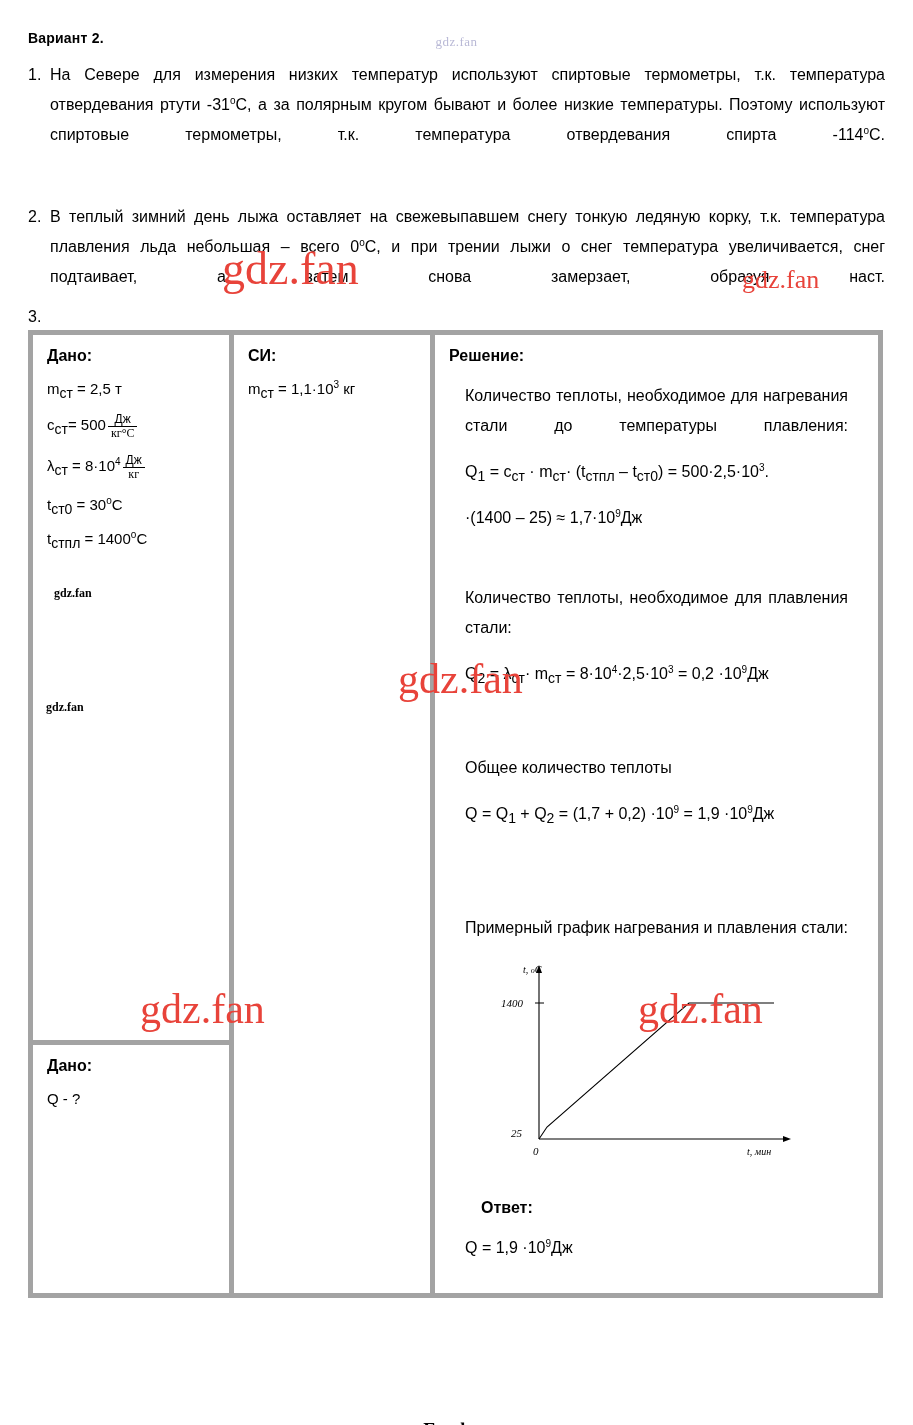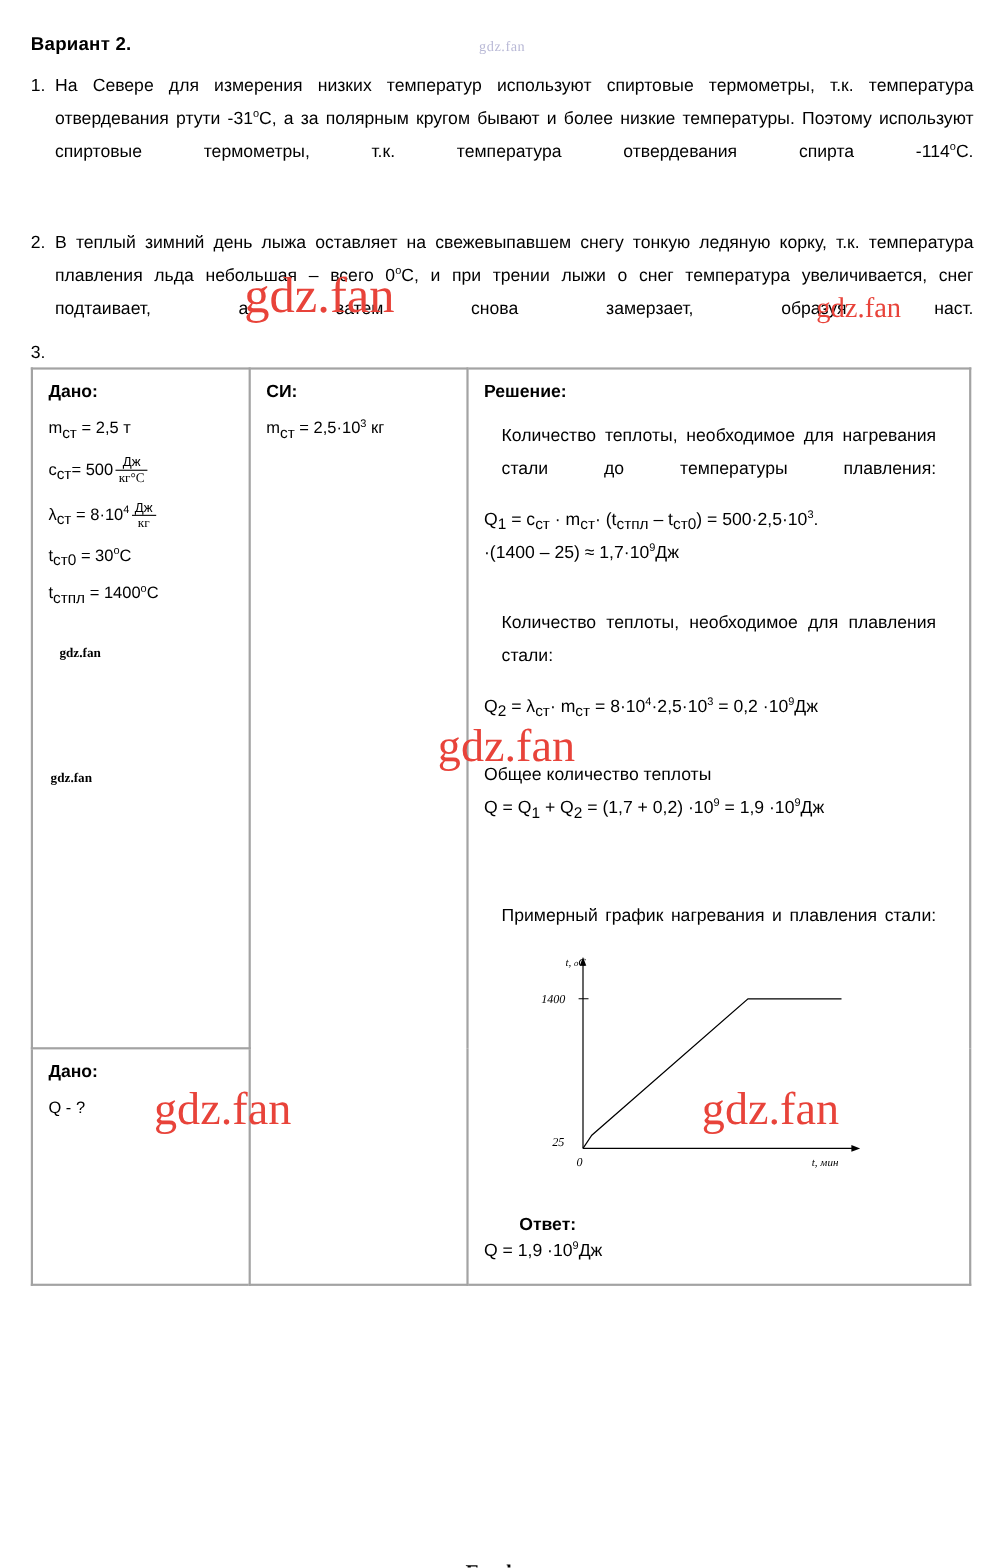--- a/index.html
+++ b/index.html
@@ -28,21 +28,21 @@
     left: 0;
     width: 913px;
     text-align: center;
     font-family: "Liberation Serif", serif;
     font-size: 13px;
     color: #b9b9d6;
     letter-spacing: 0.5px;
   }
   .variant-title {
     margin-top: 30px;
-    font-size: 17px;
+    font-size: 14px;
     font-weight: bold;
     letter-spacing: 0.2px;
   }
   .task {
     display: flex;
     margin-top: 14px;
   }
   .task-num {
     width: 22px;
     flex: 0 0 22px;
@@ -97,21 +97,21 @@
     font-size: 16px;
     margin-top: 16px;
   }
   table.solution {
     margin-top: 4px;
     border-collapse: collapse;
     width: 855px;
     table-layout: fixed;
   }
   table.solution td {
-    border: 2px solid #a3a3a3;
+    border: 5px solid #a3a3a3;
     vertical-align: top;
     padding: 12px 14px 14px 14px;
   }
   .col-given { width: 168px; }
   .col-si { width: 168px; }
   .cell-head {
     font-weight: bold;
     font-size: 16px;
     margin-bottom: 14px;
   }
@@ -127,21 +127,21 @@
     text-align: center;
     font-size: 12px;
     line-height: 13px;
     margin-left: 2px;
   }
   .frac .num { display: block; padding: 0 3px; }
   .frac .den { display: block; border-top: 1px solid #000; padding: 0 3px; font-family: Liberation Serif, serif; }
   .sol-line {
     font-size: 16px;
     line-height: 30px;
-    margin: 0;
+    margin: 16px;
   }
   .sol-just {
     font-size: 16px;
     line-height: 30px;
     margin: 16px;
     text-align: justify;
     text-align-last: justify;
   }
   .sol-gap { height: 18px; }
   .graph-wrap {
@@ -212,21 +212,21 @@
         </div>
 
         <div class="given-line" style="margin-bottom:0;">
           <span>t</span><sub>стпл</sub><span> = 1400</span><sup>о</sup><span>С</span>
         </div>
       </td>
 
       <td class="col-si" rowspan="2">
         <div class="cell-head">СИ:</div>
         <div class="given-line">
-          <span>m</span><sub>ст</sub><span> = 2,5·10</span><sup>3</sup><span> кг</span>
+          <span>m</span><sub>ст</sub><span> = 1,1·10</span><sup>3</sup><span> кг</span>
         </div>
       </td>
 
       <td rowspan="2">
         <div class="cell-head">Решение:</div>
 
         <p class="sol-just">Количество теплоты, необходимое для нагревания стали до температуры плавления:</p>
 
         <p class="sol-line">
           <span>Q</span><sub>1</sub><span> = c</span><sub>ст</sub><span> · m</span><sub>ст</sub><span>· (t</span><sub>стпл</sub><span> – t</span><sub>ст0</sub><span>) = 500·2,5·10</span><sup>3</sup><span>.</span>

